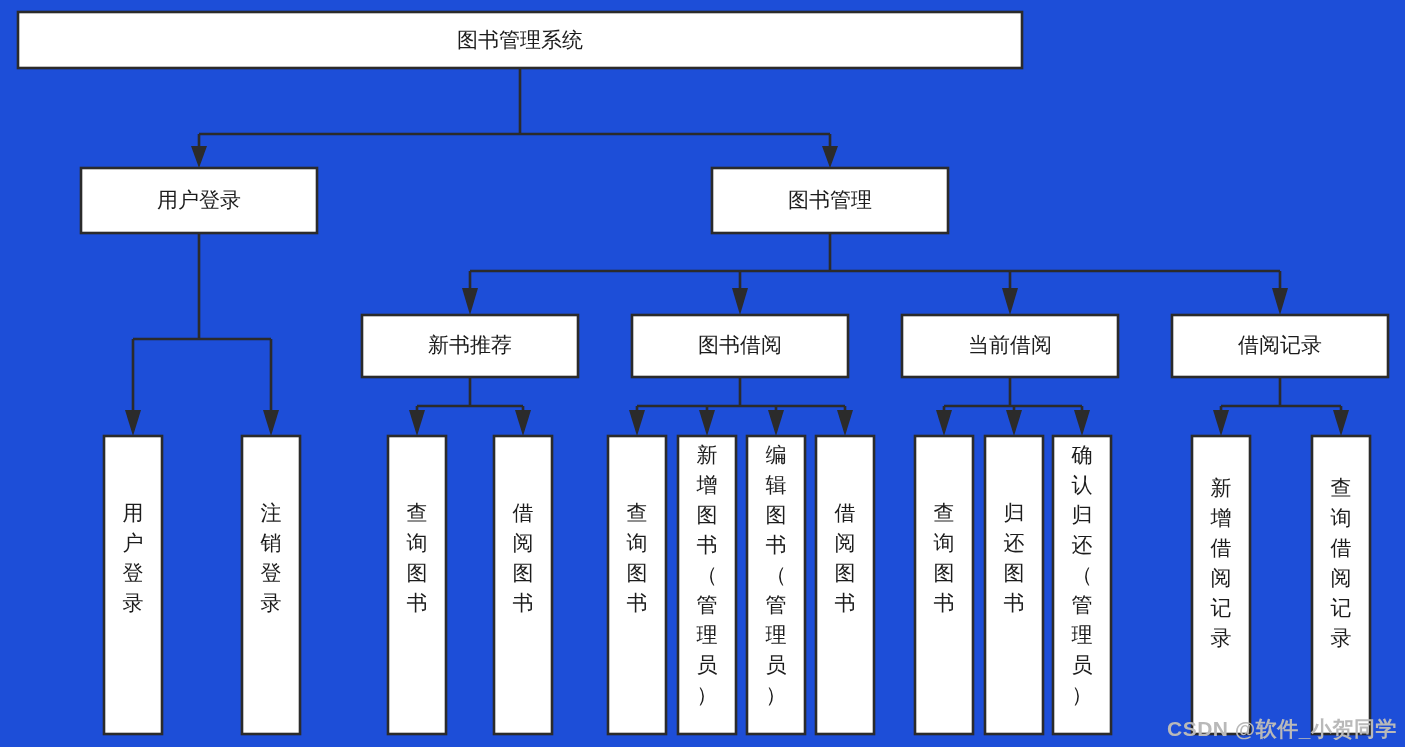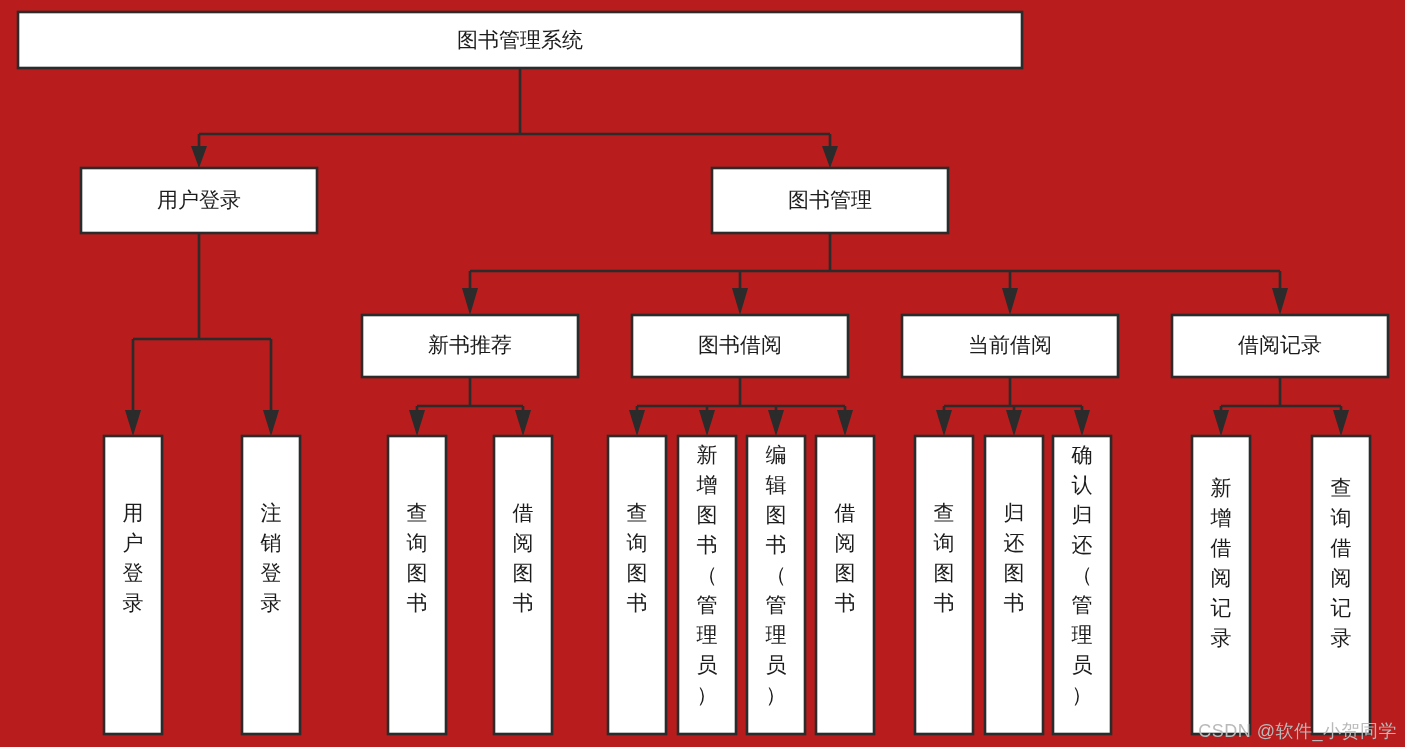--- a/index.html
+++ b/index.html
@@ -8,21 +8,21 @@
     padding: 0;
     background: #ffffff;
   }
   body {
     font-family: "Liberation Sans", "DejaVu Sans", sans-serif;
   }
   #diagram-root {
     position: relative;
     width: 1405px;
     height: 747px;
-    background: #b91c1c;
+    background: #1d4ed8;
     overflow: hidden;
   }
   svg.flow {
     position: absolute;
     left: 0;
     top: 0;
     width: 1405px;
     height: 747px;
     display: block;
   }
@@ -52,25 +52,26 @@
     font-family: "Liberation Sans", "DejaVu Sans", sans-serif;
     font-size: 21px;
     fill: #1c1c1c;
     text-anchor: middle;
   }
   .watermark {
     position: absolute;
     right: 8px;
     bottom: 4px;
     font-family: "Liberation Sans", "DejaVu Sans", sans-serif;
-    font-size: 18px;
+    font-size: 21px;
     color: #b9b9b9;
     letter-spacing: 0.5px;
     white-space: nowrap;
     pointer-events: none;
+    font-weight: bold;
   }
 </style>
 </head>
 <body>
 
 <div id="diagram-root">
 
   <svg class="flow" viewBox="0 0 1405 747" xmlns="http://www.w3.org/2000/svg">
 
     <g>

